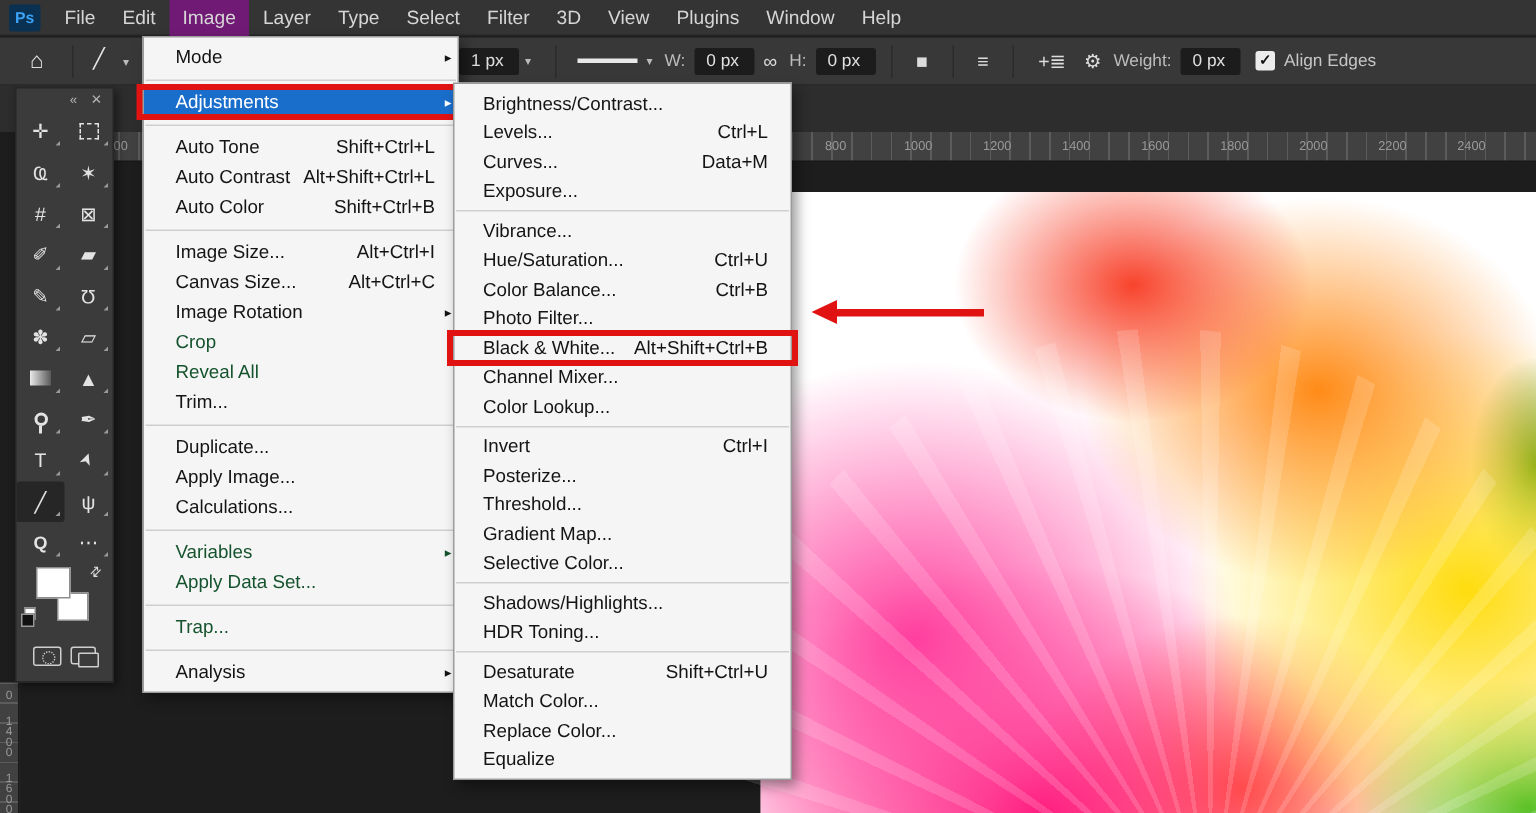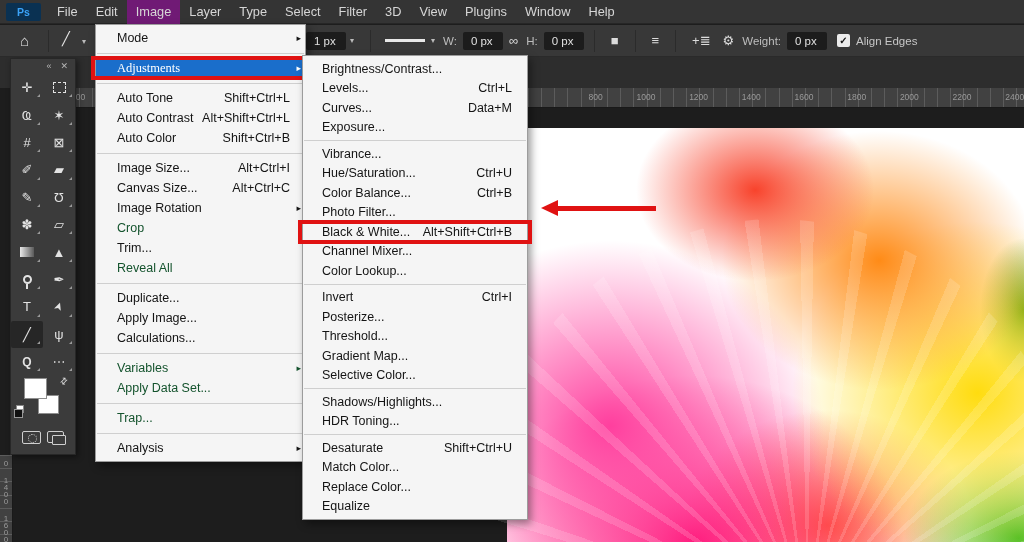--- a/index.html
+++ b/index.html
@@ -3,21 +3,21 @@
 <meta charset="utf-8">
 <style>
   * { margin:0; padding:0; box-sizing:border-box; }
   html,body { background:#111; }
   .stage{position:relative;width:1024px;height:542px;background:#1d1d1d;overflow:hidden;
          font-family:"Liberation Sans",sans-serif;-webkit-font-smoothing:antialiased;}
 
   
   .menubar{position:absolute;top:0;left:0;right:0;height:24px;background:#343434;display:flex;
            align-items:center;z-index:6;border-bottom:1px solid #262626;}
-  .ps-logo{width:35px;height:18px;margin:0 7px 0 6px;background:#0a3152;color:#3ba3f8;font-size:10.5px;
+  .ps-logo{width:21px;height:18px;margin:0 7px 0 6px;background:#0a3152;color:#3ba3f8;font-size:10.5px;
            font-weight:bold;display:flex;align-items:center;justify-content:center;border-radius:2px;}
   .mb-item{padding:0 9px;height:24px;line-height:24px;color:#d6d6d6;font-size:12.8px;cursor:default;}
   .mb-item.active{background:#701a75;}
 
   
   .options-bar{position:absolute;top:25px;left:0;right:0;height:32px;background:#383838;z-index:5;
                display:flex;align-items:center;font-size:11.5px;color:#c6c6c6;border-bottom:1px solid #2a2a2a;}
   .ob-home{position:absolute;left:20px;top:7px;font-size:15px;color:#e0e0e0;}
   .ob-vsep-left{position:absolute;left:48px;top:5px;width:1px;height:22px;background:#2b2b2b;}
   .ob-tool{position:absolute;left:62px;top:6px;font-size:13px;color:#e8e8e8;}
@@ -33,21 +33,21 @@
   .ob-check{width:13px;height:13px;background:#ececec;border-radius:2px;color:#111;font-size:10px;
             line-height:13px;text-align:center;margin:0 6px 0 10px;font-weight:bold;}
 
   
   .tab-bar{position:absolute;top:57px;left:0;right:0;height:31px;background:#2d2d2d;z-index:1;}
   .tab-fragment{position:absolute;left:58px;top:9px;color:#c9c9c9;font-size:11.5px;}
   .ruler-h{position:absolute;top:88px;left:13px;right:0;height:20px;background:#414141;z-index:1;
            border-bottom:1px solid #191919;color:#9a9a9a;font-size:8.5px;
            background-image:repeating-linear-gradient(90deg,rgba(255,255,255,.14) 0 1px,transparent 1px 13.2px);}
   .rh-200{position:absolute;left:58px;top:4px;}
-  .rh-ticks{position:absolute;left:537px;top:4px;display:flex;text-align:right;}
+  .rh-ticks{position:absolute;left:537px;top:4px;display:flex;}
   .rh-tick{width:52.7px;flex:0 0 auto;}
   .ruler-v{position:absolute;left:0;top:455px;bottom:0;width:13px;background:#414141;z-index:1;
            border-right:1px solid #191919;color:#9a9a9a;font-size:8px;
            background-image:repeating-linear-gradient(180deg,rgba(255,255,255,.14) 0 1px,transparent 1px 13.2px);
            display:flex;flex-direction:column;align-items:center;gap:10px;padding-top:4px;overflow:hidden;}
   .rv-tick{writing-mode:vertical-rl;text-orientation:upright;letter-spacing:-2px;}
 
   .canvas-image{position:absolute;left:507px;top:128px;width:517px;height:414px;z-index:0;
     background:
       radial-gradient(170px 130px at 48% 15%, #f8432c 0%, rgba(248,67,44,0) 70%),
@@ -100,21 +100,21 @@
   .image-menu{left:95px;top:24px;width:211px;}
   .adj-menu{left:302px;top:55px;width:226px;}
   .mi{position:relative;height:20px;display:flex;align-items:center;padding:0 6px 0 21px;}
   .adj-menu .mi{height:19.5px;padding-left:19px;}
   .mi-short{margin-left:auto;padding-right:9px;white-space:nowrap;}
   .mi-arrow{position:absolute;right:4px;top:50%;transform:translateY(-50%);font-size:9px;}
   .mi.sep{height:10px;padding:0;}
   .adj-menu .mi.sep{height:7px;}
   .mi.sep::before{content:'';position:absolute;left:1px;right:1px;top:45%;border-top:1px solid #cfcfcf;}
   .mi.disabled{color:#14532d;align-items:center;}
-  .mi.selected{background:#1a6ecb;color:#fff;font-family:Liberation Serif, serif;}
+  .mi.selected{background:#1a6ecb;color:#fff;}
   .mi.boxed::after{content:'';position:absolute;top:-2px;bottom:-2px;left:-5px;right:-5px;
                    border:4px solid #e01212;pointer-events:none;}
 
   
   .ann-arrow-line{position:absolute;left:557px;top:206px;width:99px;height:5px;background:#e01212;z-index:11;}
   .ann-arrow-head{position:absolute;left:541px;top:200px;width:0;height:0;z-index:11;
                   border-top:8px solid transparent;border-bottom:8px solid transparent;
                   border-right:17px solid #e01212;}
 </style>
 </head>
@@ -373,28 +373,28 @@
         <span class="mi-short"></span>
         <span class="mi-arrow">▸</span>
       </div>
 
       <div class="mi disabled">
         <span class="mi-label">Crop</span>
         <span class="mi-short"></span>
         <span class="mi-arrow"></span>
       </div>
 
-      <div class="mi">
-        <span class="mi-label">Trim...</span>
-        <span class="mi-short"></span>
-        <span class="mi-arrow"></span>
-      </div>
-
       <div class="mi disabled">
         <span class="mi-label">Reveal All</span>
+        <span class="mi-short"></span>
+        <span class="mi-arrow"></span>
+      </div>
+
+      <div class="mi">
+        <span class="mi-label">Trim...</span>
         <span class="mi-short"></span>
         <span class="mi-arrow"></span>
       </div>
 
       <div class="mi sep">
         <span class="mi-label"></span>
         <span class="mi-short"></span>
         <span class="mi-arrow"></span>
       </div>
 

